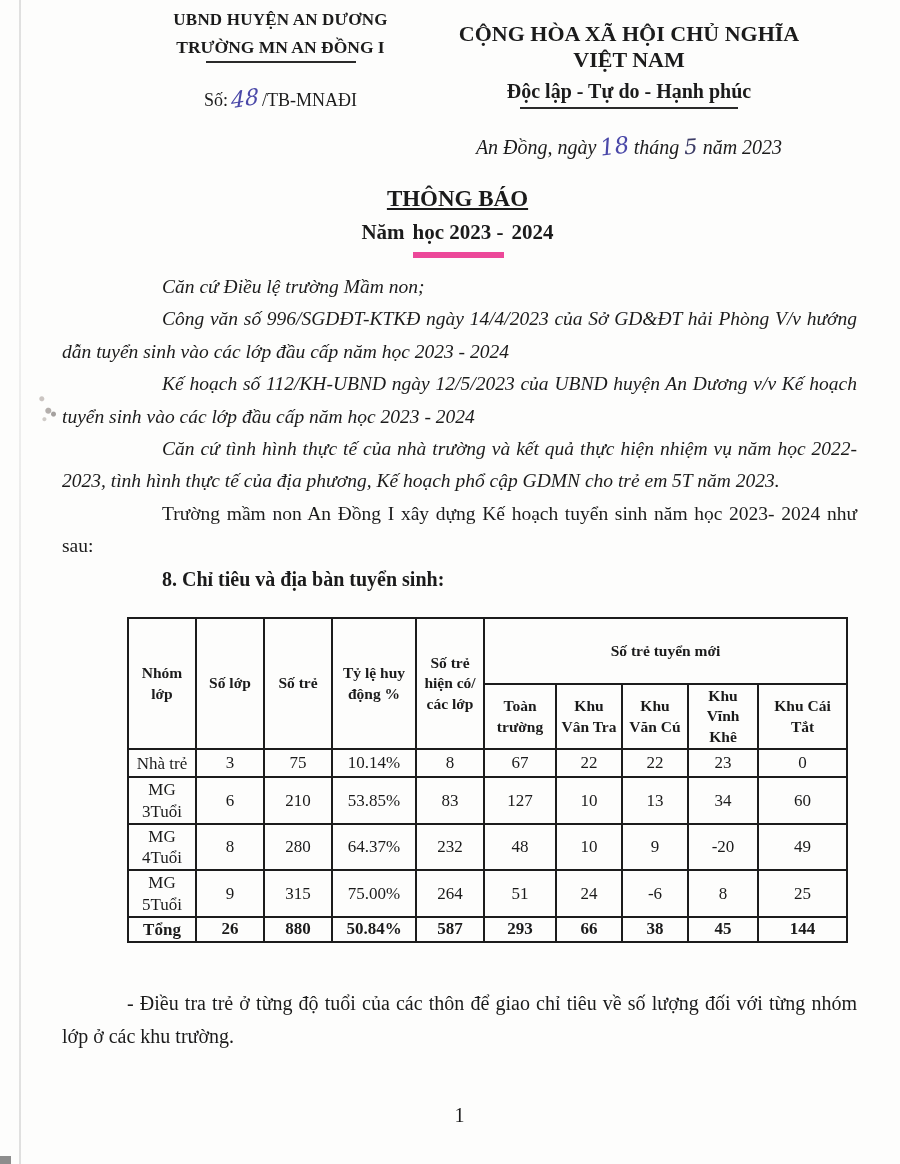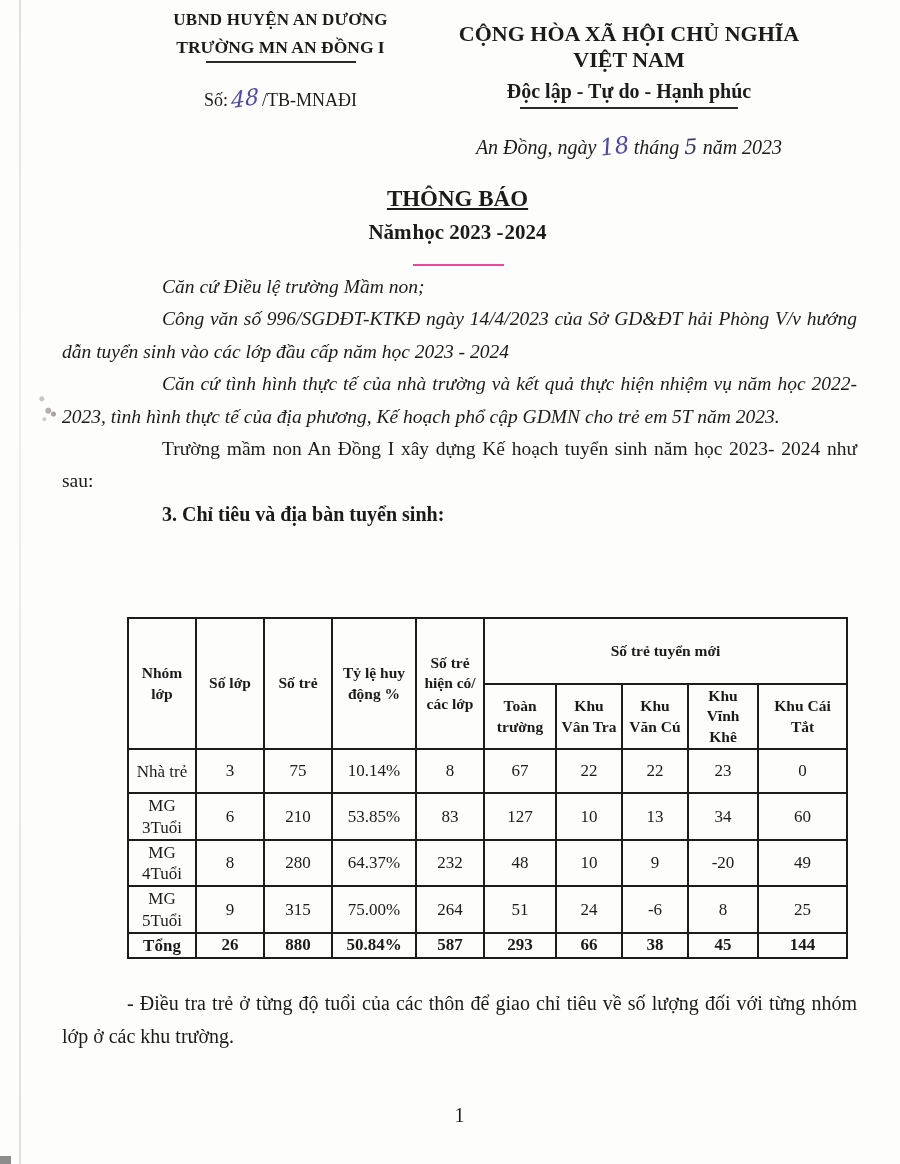--- a/index.html
+++ b/index.html
@@ -32,21 +32,21 @@
   .hand{display:inline-block;color:#4a48a8;font-style:italic;
     font-family:"DejaVu Serif", serif;transform:rotate(-7deg);}
   .hand-day{font-size:23px;margin:0 4px;}
   .hand-month{font-size:21px;margin:0 5px;color:#3c3c66;transform:rotate(-3deg);}
   .hand-no{font-size:22px;margin:0 3px;transform:rotate(-9deg) skewX(-8deg);}
   
   .title{position:absolute;top:186px;left:60px;width:795px;text-align:center;}
   .title .t1{font-weight:bold;font-size:23px;text-decoration:underline;}
   .title .t2{font-weight:bold;font-size:21px;margin-top:9px;}
   .title .t3{font-weight:bold;font-size:21px;margin-top:8px;}
-  .t3 .u{border-bottom:2px solid #ec4899;padding-bottom:20px;margin:0 1px;}
+  .t3 .u{border-bottom:6px solid #ec4899;padding-bottom:8px;margin:0 8px;}
   
   .bodytext{position:absolute;top:271px;left:62px;width:795px;
     font-size:19.5px;line-height:32.4px;text-align:justify;}
   .bodytext p{margin:0;text-indent:100px;}
   .bodytext p.it{font-style:italic;}
   .sec1{font-weight:bold;font-size:20px;text-indent:100px;margin:0;}
   
   table.enroll{position:absolute;top:617px;left:127px;width:719px;
     border-collapse:collapse;table-layout:fixed;}
   table.enroll th,table.enroll td{border:2px solid #1c1c1c;text-align:center;
@@ -84,23 +84,24 @@
 </div>
 
 <div class="title">
   <div class="t1">THÔNG BÁO</div>
   <div class="t3"><span>Năm</span><span class="u">học 2023 -</span><span>2024</span></div>
 </div>
 
 <div class="bodytext">
   <p class="it">Căn cứ Điều lệ trường Mầm non;</p>
   <p class="it">Công văn số 996/SGDĐT-KTKĐ ngày 14/4/2023 của Sở GD&amp;ĐT hải Phòng V/v hướng dẫn tuyển sinh vào các lớp đầu cấp năm học 2023 - 2024</p>
+  <p class="it">Kế hoạch số 112/KH-UBND ngày 12/5/2023 của UBND huyện An Dương v/v Kế hoạch tuyển sinh vào các lớp đầu cấp năm học 2023 - 2024</p>
   <p class="it">Căn cứ tình hình thực tế của nhà trường và kết quả thực hiện nhiệm vụ năm học 2022-2023, tình hình thực tế của địa phương, Kế hoạch phổ cập GDMN cho trẻ em 5T năm 2023.</p>
   <p>Trường mầm non An Đồng I xây dựng Kế hoạch tuyển sinh năm học 2023- 2024 như sau:</p>
-  <p class="sec1">3. Chỉ tiêu và địa bàn tuyển sinh:</p>
+  <p class="sec1">8. Chỉ tiêu và địa bàn tuyển sinh:</p>
 </div>
 
 <table class="enroll">
   <colgroup>
     <col style="width:68px">
       <col style="width:68px">
       <col style="width:68px">
     <col style="width:84px">
       <col style="width:68px">
       <col style="width:72px">
@@ -118,21 +119,21 @@
     <th rowspan="2">Số trẻ hiện có/ các lớp</th>
     <th colspan="5">Số trẻ tuyển mới</th>
   </tr>
   <tr style="height:58px">
     <th>Toàn trường</th>
     <th>Khu Vân Tra</th>
     <th>Khu Văn Cú</th>
     <th>Khu Vĩnh Khê</th>
     <th>Khu Cái Tắt</th>
   </tr>
-  <tr style="height:44px">
+  <tr style="height:28px">
     <td class="rowlabel">Nhà trẻ</td>
     <td>3</td>
     <td>75</td>
     <td>10.14%</td>
     <td>8</td>
     <td>67</td>
     <td>22</td>
     <td>22</td>
     <td>23</td>
     <td>0</td>

